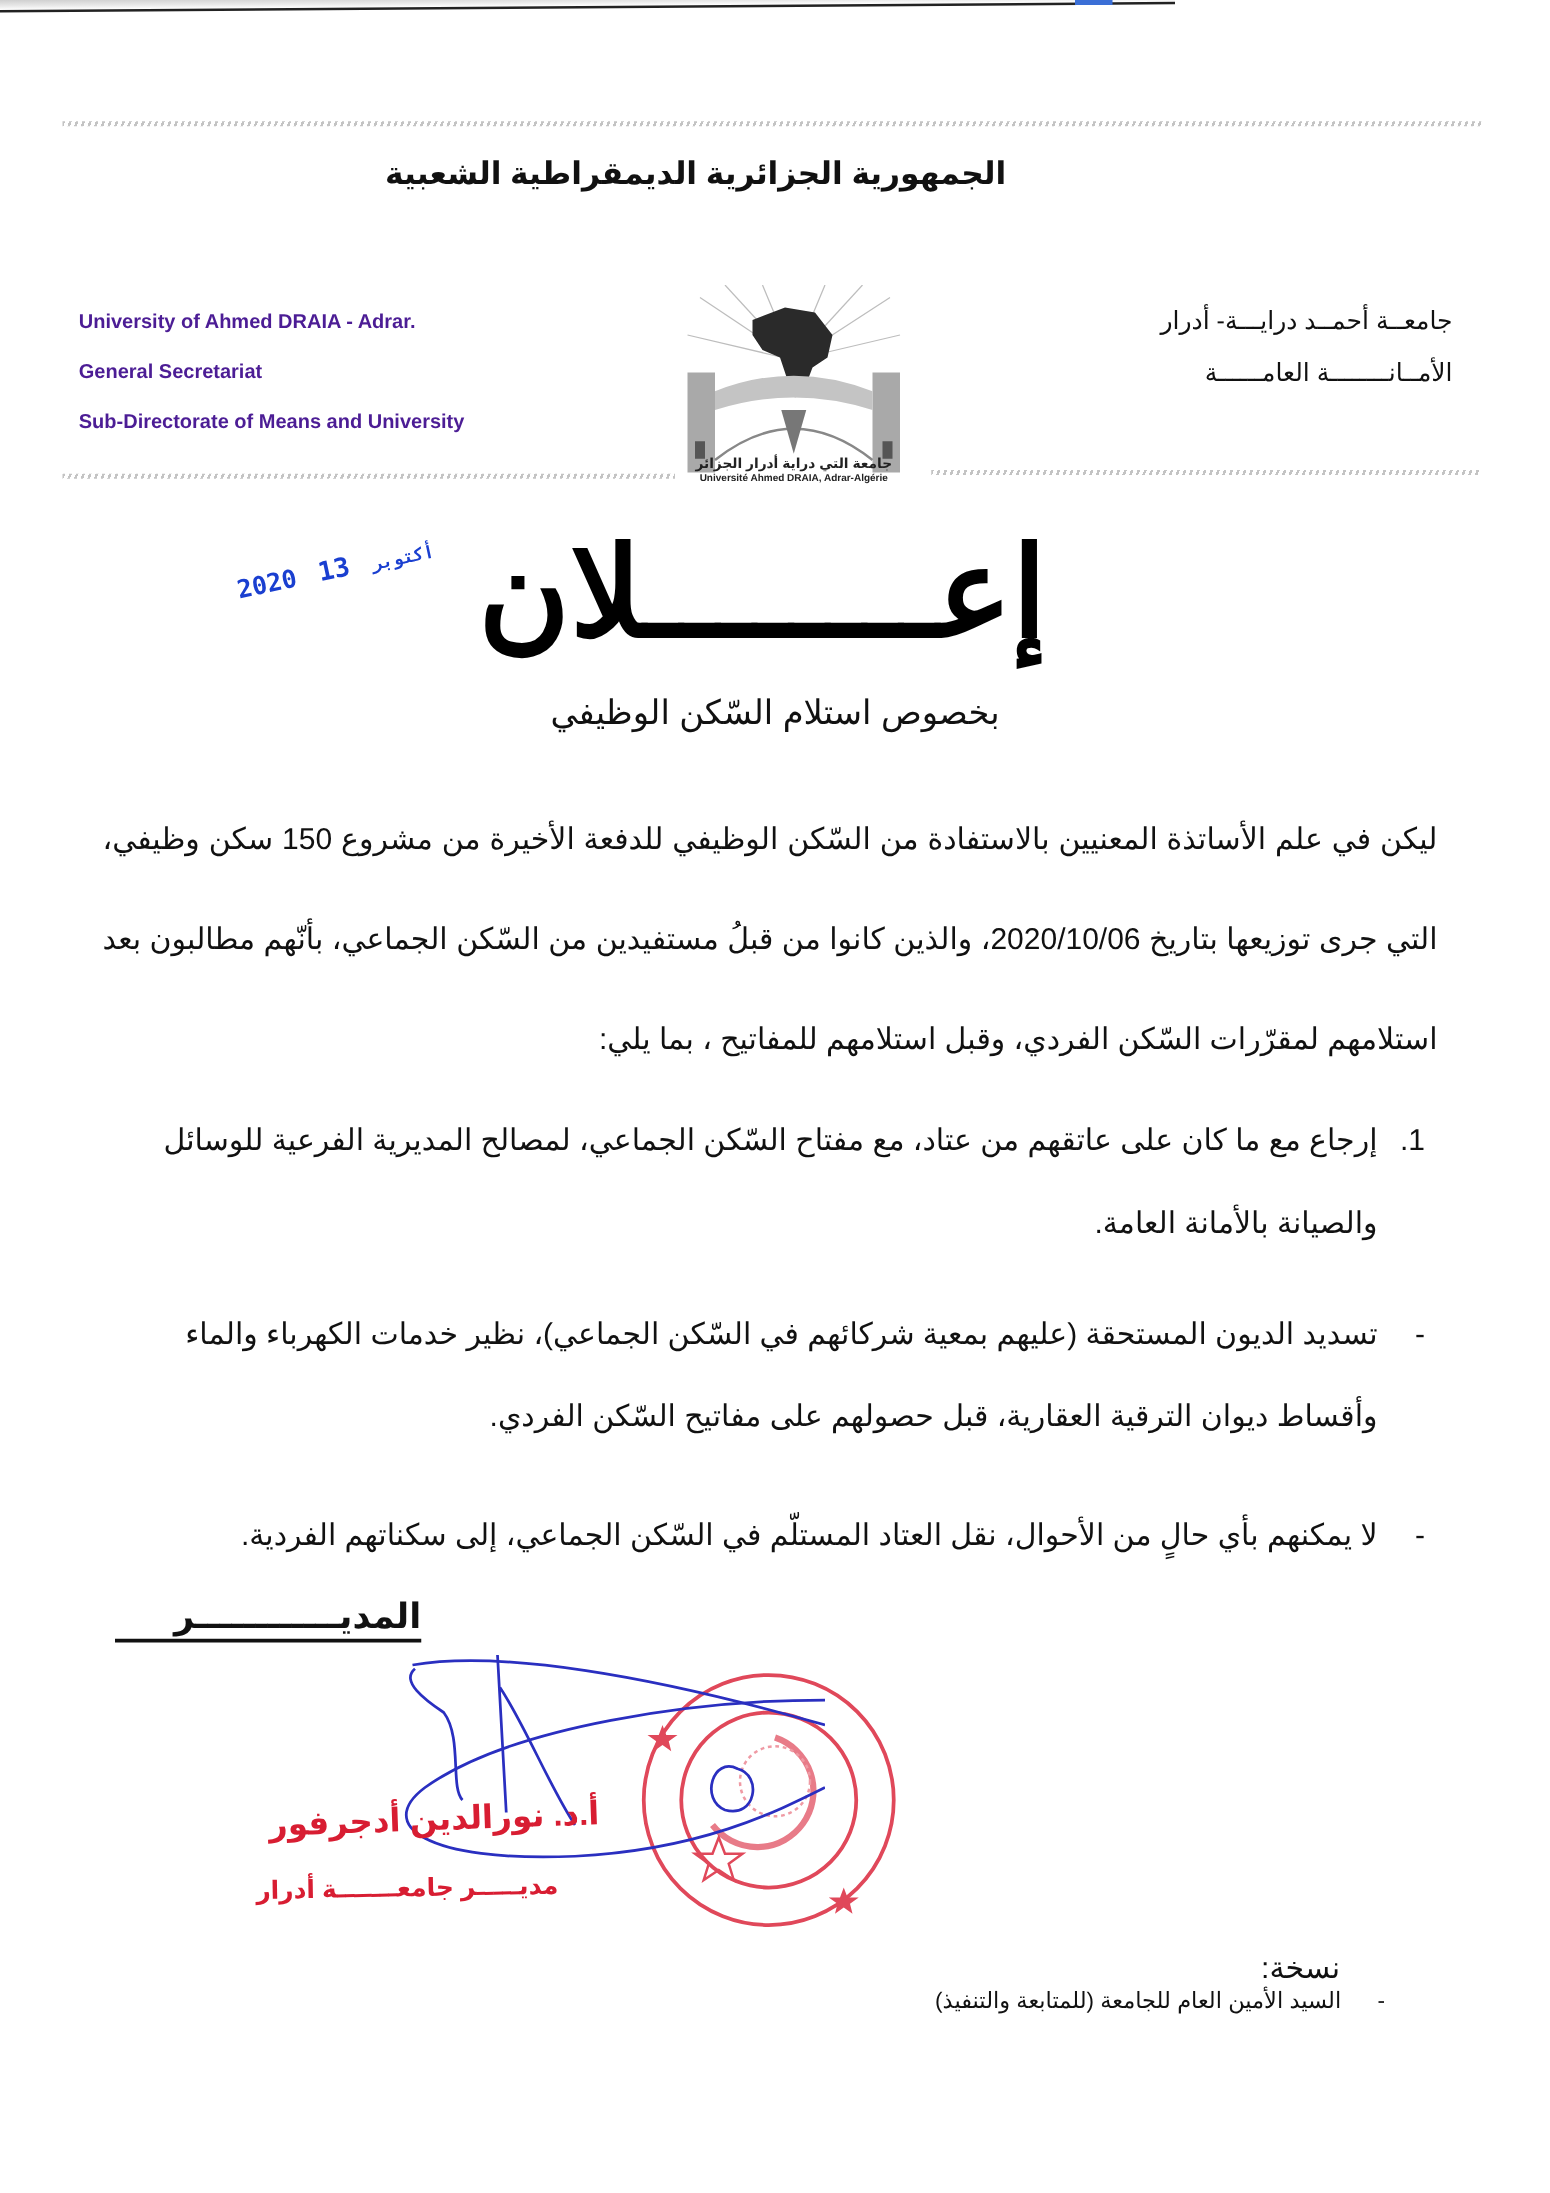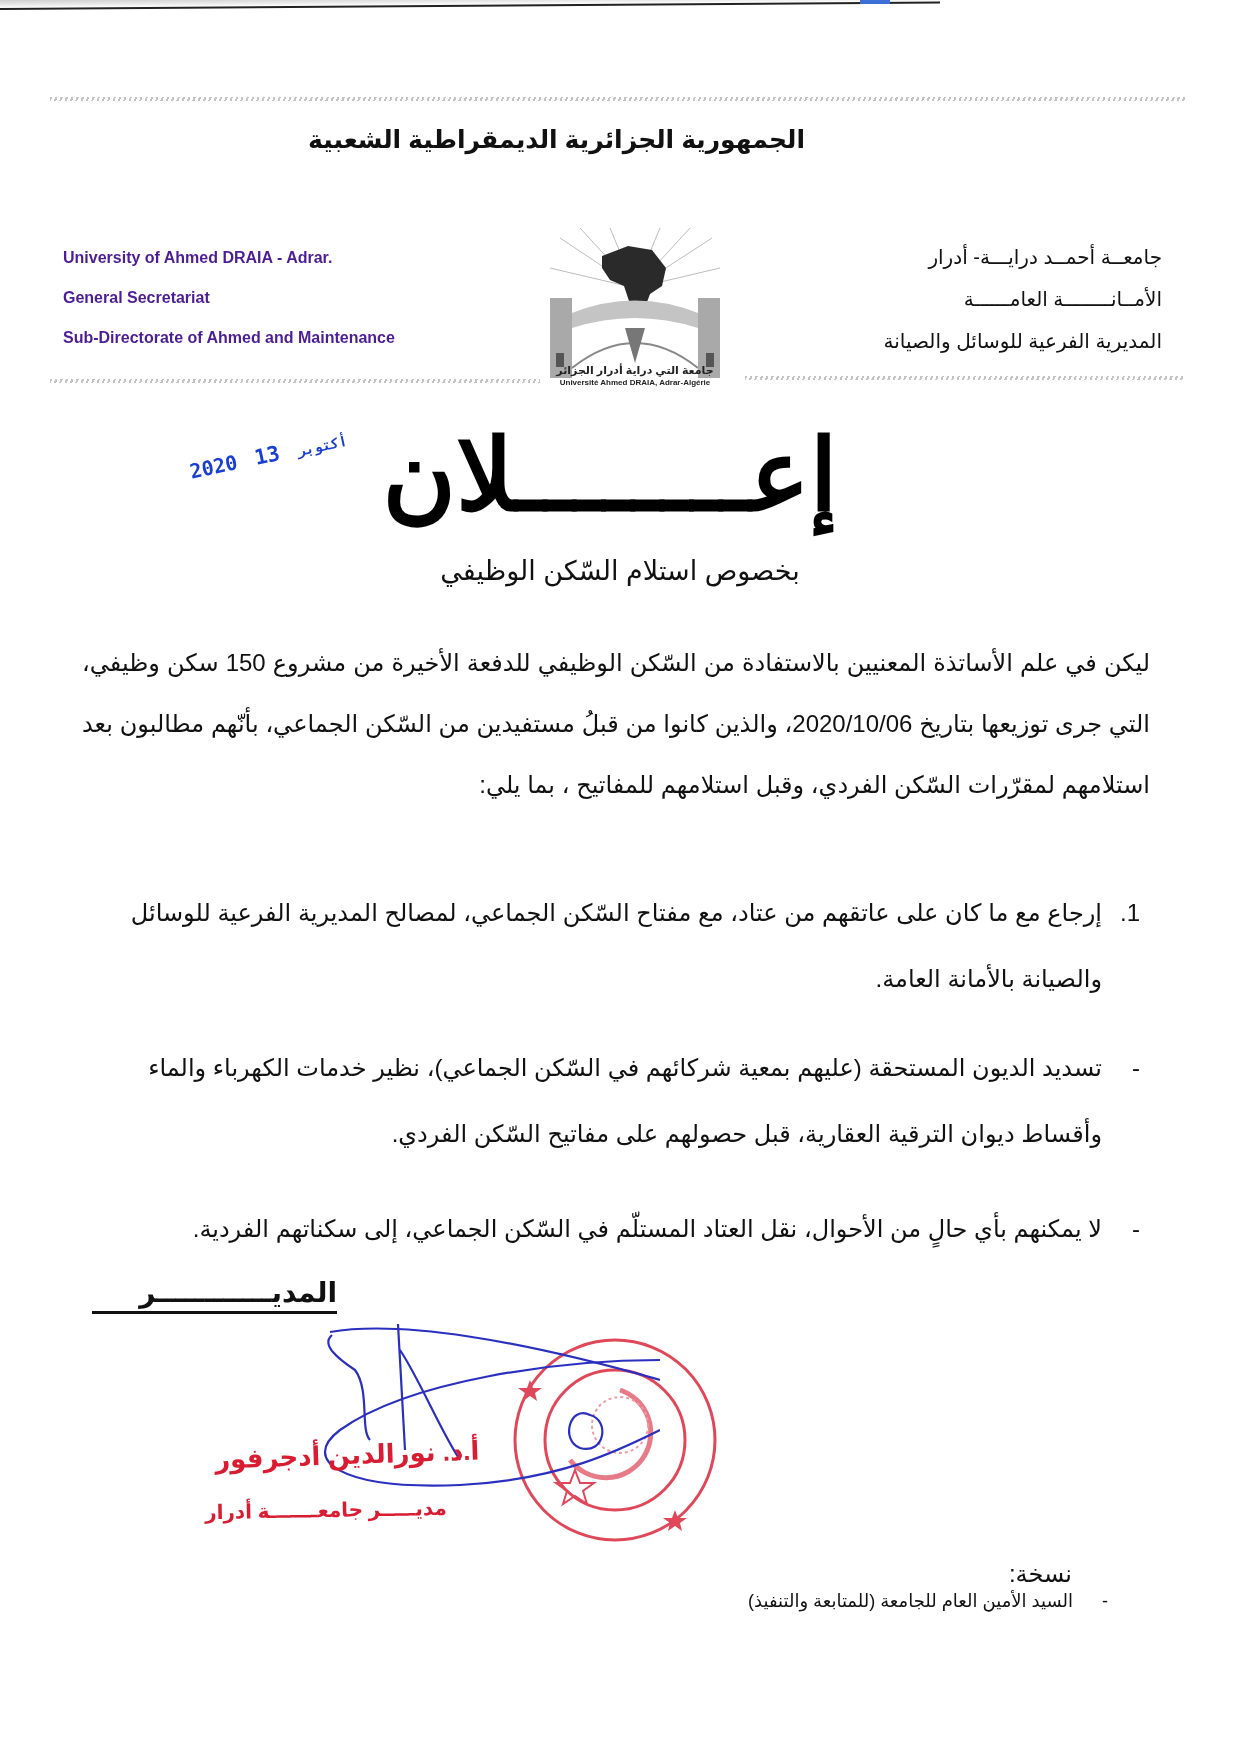--- a/index.html
+++ b/index.html
@@ -44,21 +44,21 @@
     .date-stamp .day { font-size: 21px; margin-left: 6px; }
     .date-stamp .month { font-size: 14px; margin: 0 6px; }
 
     .big-title { position: absolute; left: 380px; top: 415px; width: 460px; text-align: center;
       direction: rtl; font-family: Liberation Sans, sans-serif; font-weight: bold; font-size: 100px;
       line-height: 120px; letter-spacing: 4px; color: #000; }
     .subtitle { position: absolute; left: 340px; top: 555px; width: 560px; text-align: center; direction: rtl;
       font-weight: normal; font-size: 27px; }
 
     .body-text { position: absolute; left: 82px; width: 1068px; direction: rtl; text-align: justify;
-      font-size: 24px; line-height: 61px; color: #111; }
+      font-size: 24px; line-height: 80px; color: #111; }
     .para1 { top: 632px; text-align-last: right; }
     .item { position: absolute; left: 82px; width: 1020px; direction: rtl; font-size: 24px; line-height: 66px; }
     .item .marker { position: absolute; right: -38px; top: 0; }
     .item1 { top: 880px; }
     .item2 { top: 1035px; }
     .item3 { top: 1196px; }
 
     .director { position: absolute; left: 92px; top: 1276px; direction: rtl; font-weight: bold; font-size: 28px;
       width: 245px; text-align: right; border-bottom: 3px solid #111; padding-bottom: 2px; }
     .director-line { letter-spacing: 0; }
@@ -81,27 +81,26 @@
 <div class="scan-edge-blue"></div>
 <div class="hatch top"></div>
 
 <div class="ministry">
   <div>الجمهورية الجزائرية الديمقراطية الشعبية</div>
 </div>
 
 <div class="en-block">
   <div>University of Ahmed DRAIA - Adrar.</div>
   <div>General  Secretariat</div>
-  <div>Sub-Directorate of Ahmed and Maintenance</div>
+  <div>Sub-Directorate of Means and University</div>
 </div>
 
 <div class="ar-block">
   <div>جامعــة أحمــد درايـــة- أدرار</div>
   <div>الأمــانــــــــة العامــــــة</div>
-  <div>المديرية الفرعية للوسائل والصيانة</div>
 </div>
 
 <svg class="logo" viewBox="0 0 190 160">
   <g stroke="#bdbdbd" stroke-width="1">
     <line x1="95" y1="60" x2="20" y2="10"></line>
       <line x1="95" y1="60" x2="40" y2="0"></line>
       <line x1="95" y1="60" x2="70" y2="0"></line>
     <line x1="95" y1="60" x2="120" y2="0"></line>
       <line x1="95" y1="60" x2="150" y2="0"></line>
       <line x1="95" y1="60" x2="172" y2="10"></line>

